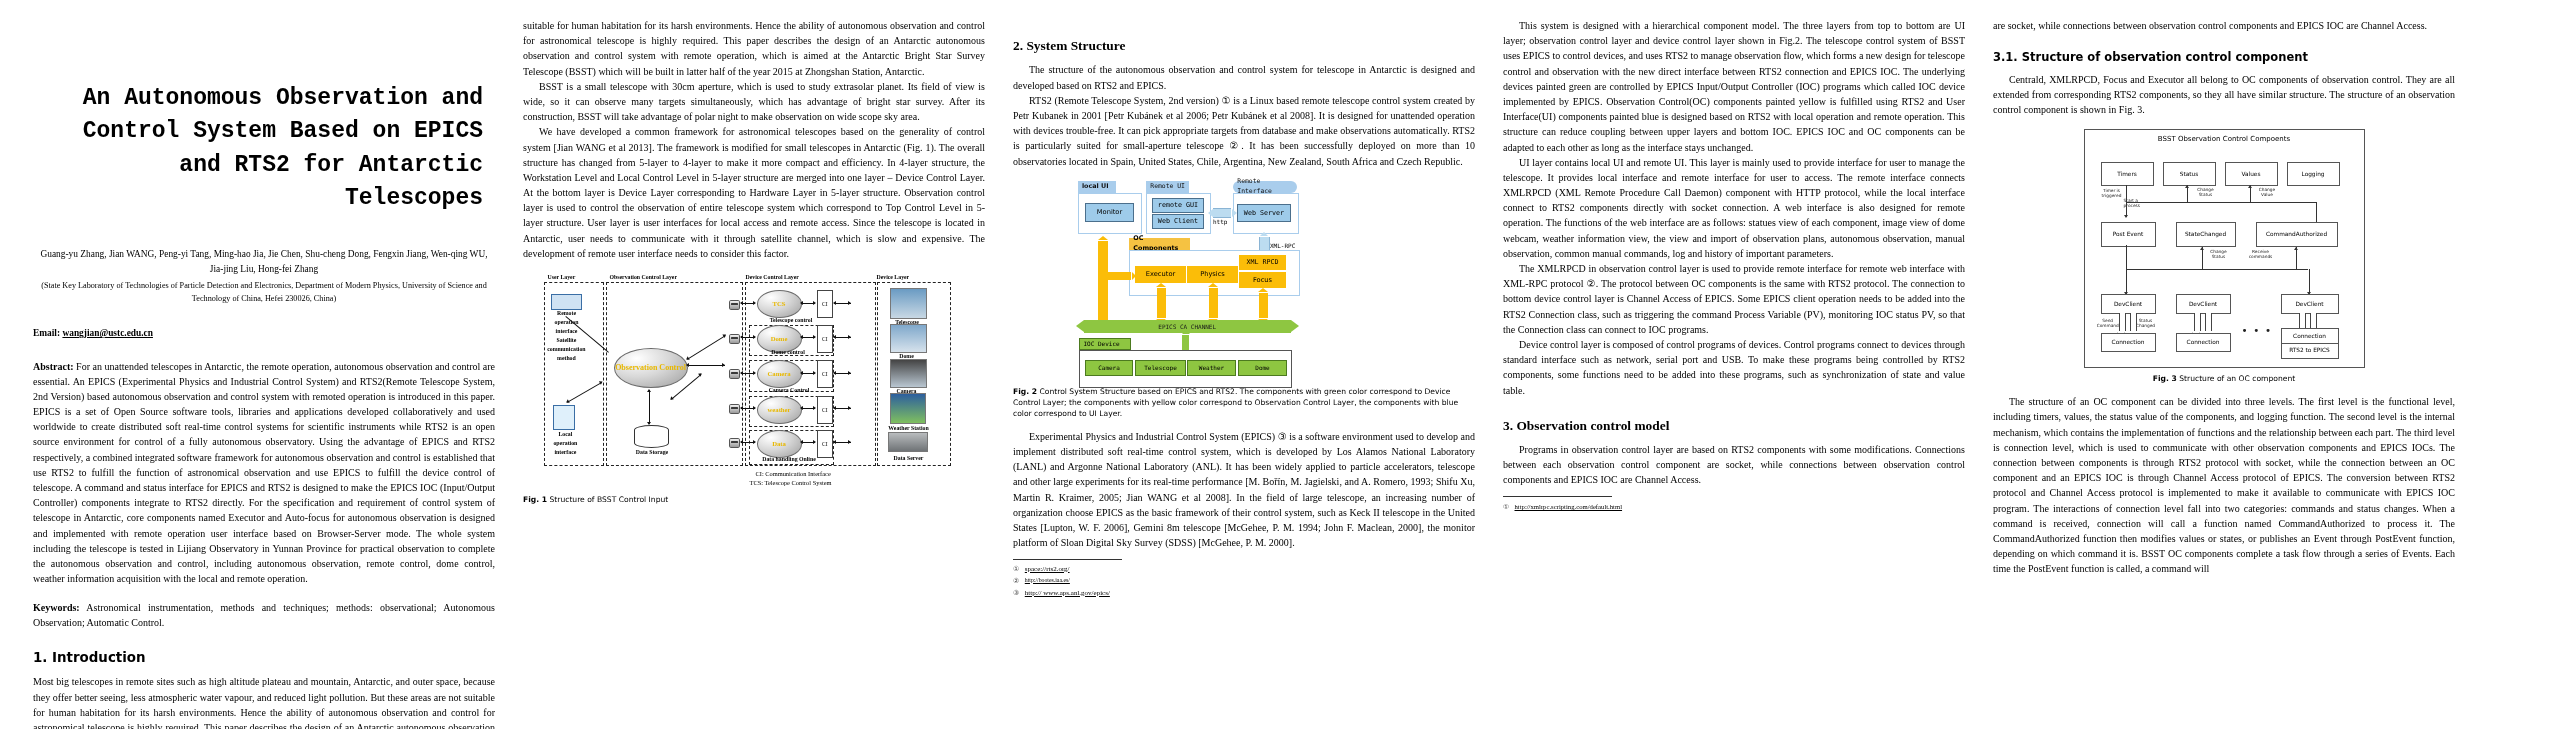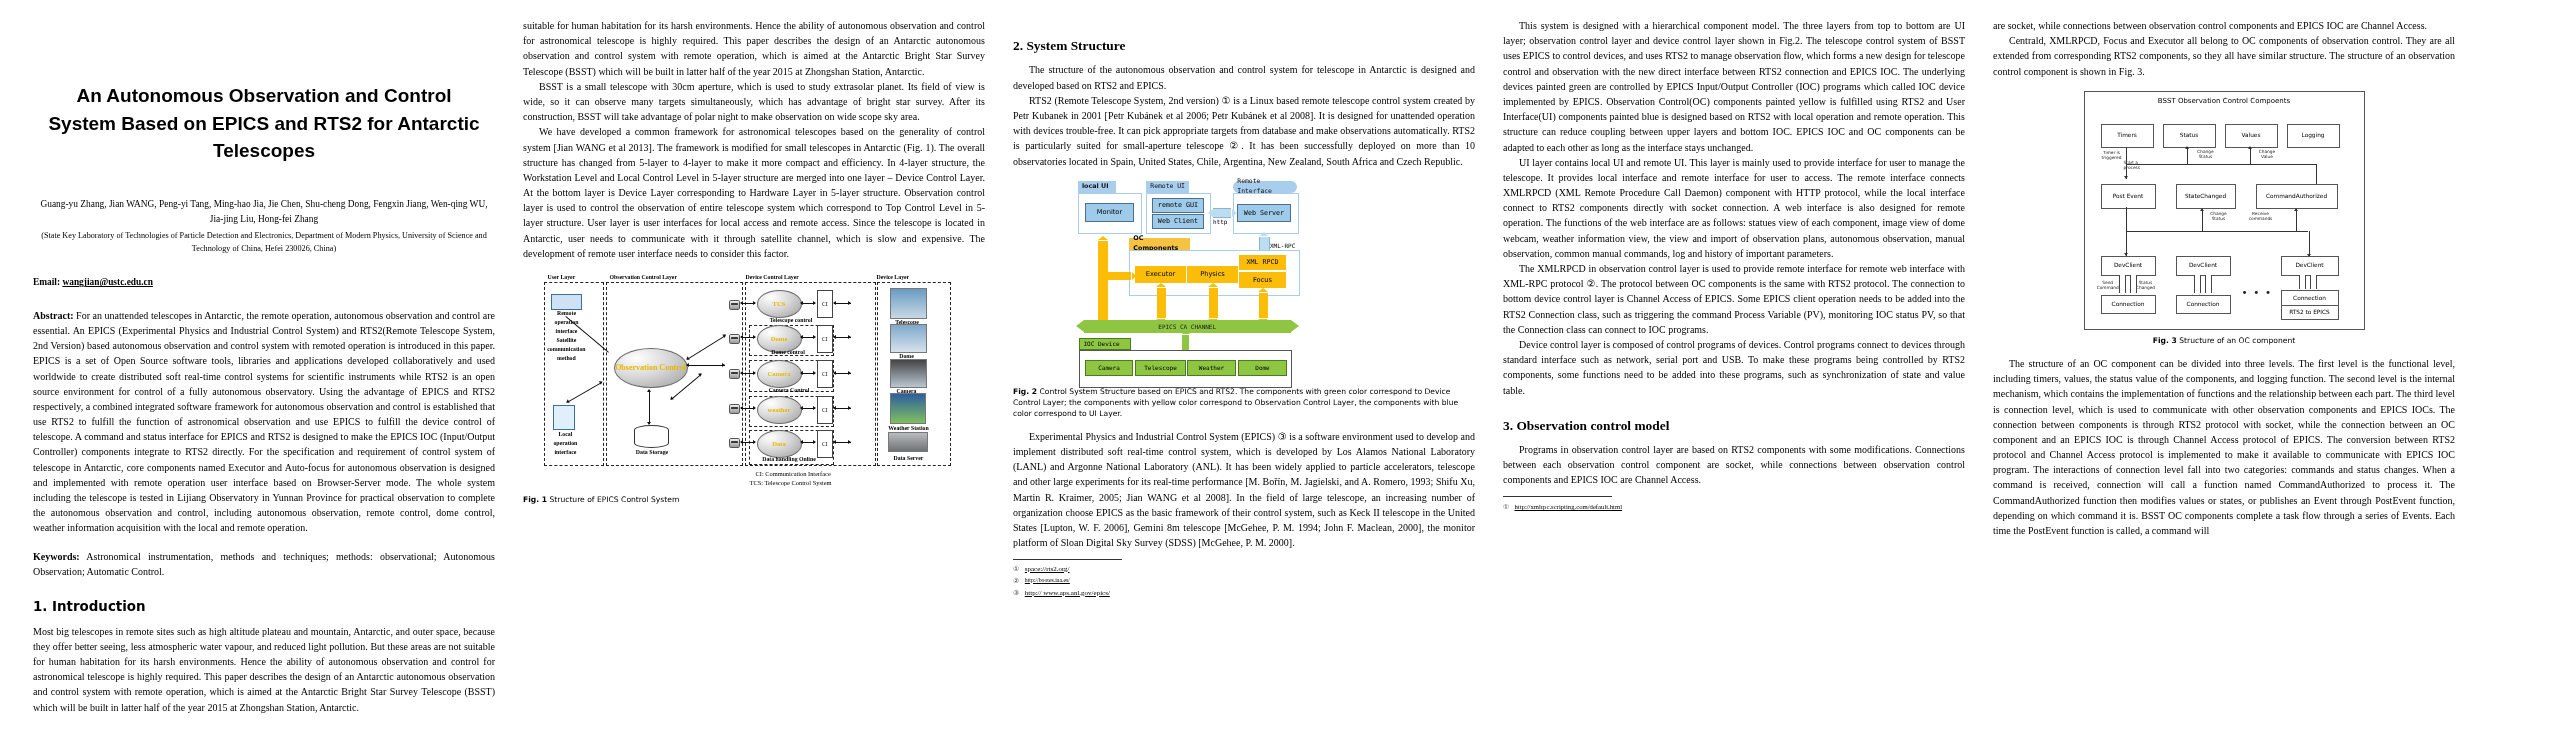--- a/index.html
+++ b/index.html
@@ -26,25 +26,25 @@
   }
   .col {
     width: 462px;
     flex: 0 0 462px;
     position: relative;
     font-size: 10px;
     line-height: 1.52;
   }
   
   .paper-title {
-    font-family: Liberation Sans, sans-serif;
-    font-weight: bold;
-    font-size: 19px;
+    font-family: Liberation Mono, monospace;
+    font-weight: bold;
+    font-size: 23px;
     line-height: 1.45;
-    text-align: center;
+    text-align: right;
     margin: 64px 12px 0 12px;
   }
   .authors {
     text-align: center;
     font-size: 9.4px;
     line-height: 1.6;
     margin: 32px 4.9px 0 4.9px;
   }
   .affiliation {
     text-align: center;
@@ -612,21 +612,21 @@
         <div class="arrow-h" style="left:292px; top:169px; width:17px;"></div>
         <div class="cap-small wrap" style="left:211px; top:182px; width:73px;">Data handling Online</div>
         <div class="devimg" style="left:346px; top:159px; width:38px; height:18px; background:linear-gradient(#b9bcbe,#6f7376);"></div>
         <div class="cap-small" style="left:344px; top:181px; width:46px;">Data Server</div>
 
         <div class="legend-line" style="left:214px; top:196px;">CI: Communication Interface</div>
         <div class="legend-line" style="left:208px; top:205px;">TCS: Telescope Control System</div>
       </div>
       <div class="fig-caption">
         <b>Fig. 1</b>
-        <span>Structure of EPICS Control System</span>
+        <span>Structure of BSST Control Input</span>
       </div>
     </div>
   </div>
 
   <div class="col">
     <h2 class="section serif">2. System Structure</h2>
     <p class="body indent">The structure of the autonomous observation and control system for telescope in Antarctic is designed and developed based on RTS2 and EPICS.</p>
     <p class="body indent">RTS2 (Remote Telescope System, 2nd version) ① is a Linux based remote telescope control system created by Petr Kubanek in 2001 [Petr Kubánek et al 2006; Petr Kubánek et al 2008]. It is designed for unattended operation with devices trouble-free. It can pick appropriate targets from database and make observations automatically. RTS2 is particularly suited for small-aperture telescope ②. It has been successfully deployed on more than 10 observatories located in Spain, United States, Chile, Argentina, New Zealand, South Africa and Czech Republic.</p>
 
     <div class="fig-wrap">
@@ -708,20 +708,21 @@
 
     <div class="footnote-rule"></div>
     <div class="footnote single">
       <span class="num">①</span>
       <span class="lnk">http://xmlrpc.scripting.com/default.html</span>
     </div>
   </div>
 
   <div class="col">
     <p class="body">are socket, while connections between observation control components and EPICS IOC are Channel Access.</p>
+    <h3 class="subsection">3.1.   Structure of observation control component</h3>
     <p class="body indent">Centrald, XMLRPCD, Focus and Executor all belong to OC components of observation control. They are all extended from corresponding RTS2 components, so they all have similar structure. The structure of an observation control component is shown in Fig. 3.</p>
 
     <div class="fig-wrap">
       <div class="fig3">
         <div class="f3-title">BSST Observation Control Compoents</div>
 
         <div class="f3-box" style="left:16px; top:32px; width:51px; height:22px;">Timers</div>
         <div class="f3-box" style="left:78px; top:32px; width:51px; height:22px;">Status</div>
         <div class="f3-box" style="left:140px; top:32px; width:51px; height:22px;">Values</div>
         <div class="f3-box" style="left:202px; top:32px; width:51px; height:22px;">Logging</div>

